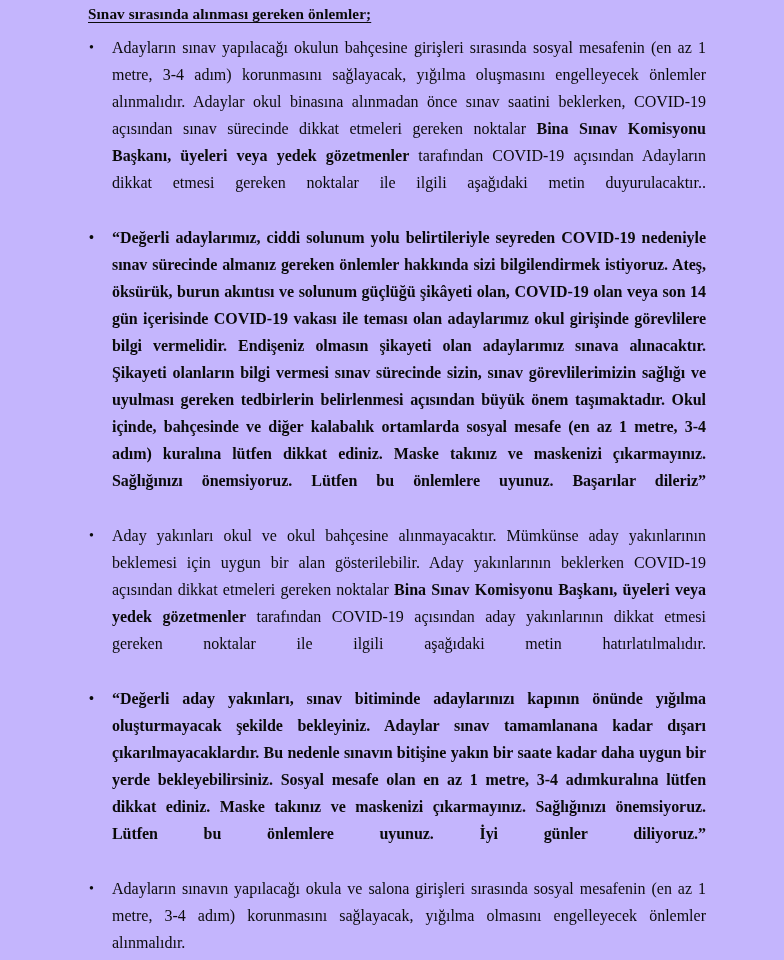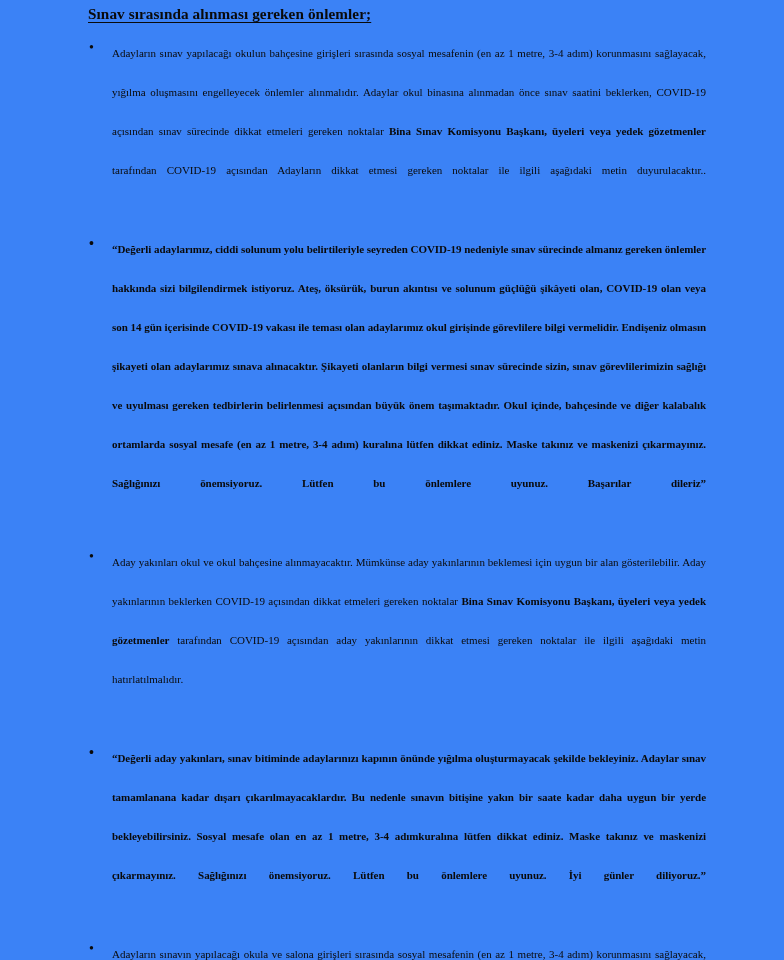--- a/index.html
+++ b/index.html
@@ -15,21 +15,21 @@
     font-family: "Liberation Serif", "DejaVu Serif", serif;
     color: #0a0a0a;
     -webkit-font-smoothing: antialiased;
   }
   .page {
     position: relative;
     width: 784px;
     height: 960px;
     box-sizing: border-box;
     padding: 0;
-    background: #3b82f6;
+    background: #c4b5fd;
   }
   .content {
     position: absolute;
     left: 88px;
     top: 4px;
     width: 618px;
   }
   .doc-title {
     font-size: 15.2px;
     font-weight: bold;
@@ -44,22 +44,22 @@
     list-style: none;
     margin: 0;
     padding: 0;
   }
   li.bullet {
     position: relative;
     padding-left: 24px;
     margin: 0 0 1px 0;
     text-align: justify;
     text-justify: inter-word;
-    font-size: 11px;
-    line-height: 39px;
+    font-size: 16px;
+    line-height: 27px;
   }
   li.bullet::before {
     content: "\2022";
     position: absolute;
     left: 1px;
     top: 0;
     font-size: 14px;
     line-height: 28.8px;
     color: #0a0a0a;
   }

